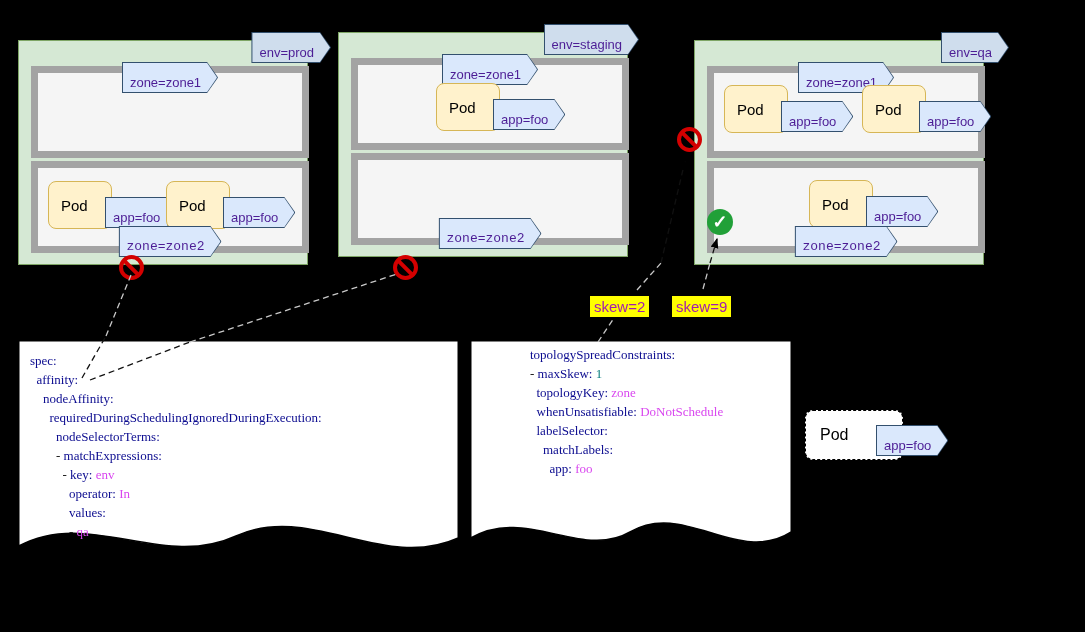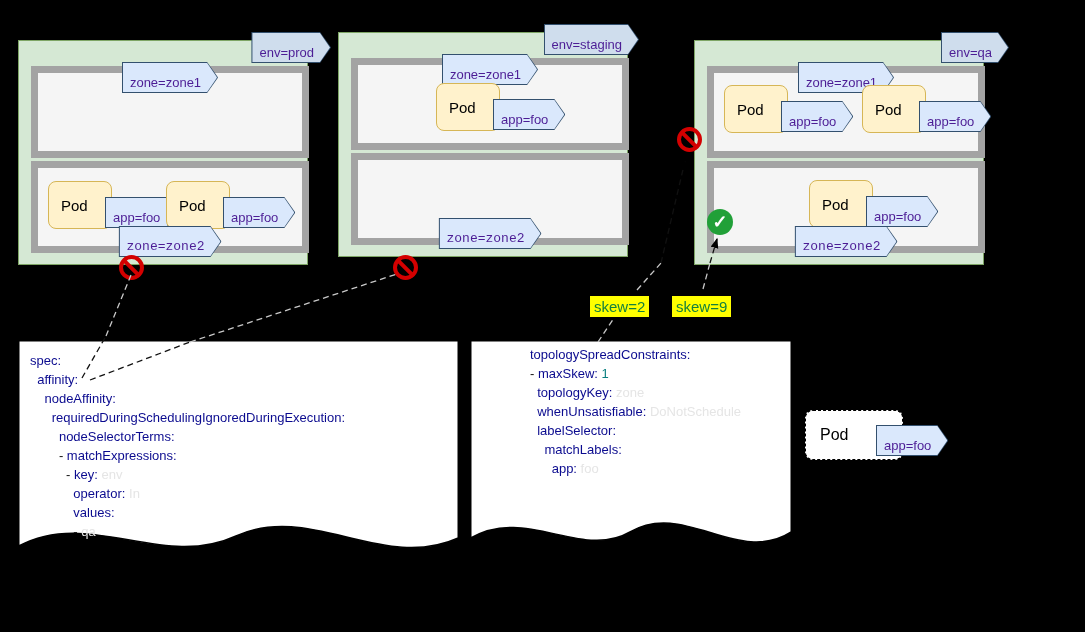--- a/index.html
+++ b/index.html
@@ -38,29 +38,29 @@
 
   
   .no-sign{position:absolute;width:17px;height:17px;border:4px solid #d40000;border-radius:50%;}
   .no-sign::after{content:"";position:absolute;width:23px;height:4px;background:#d40000;
        top:6.5px;left:-3px;transform:rotate(45deg);}
   .ns1{left:119px;top:255px;} .ns2{left:393px;top:255px;} .ns3{left:677px;top:127px;}
   .ok-sign{position:absolute;left:707px;top:209px;width:26px;height:26px;border-radius:50%;
        background:#21a038;color:#fff;font-size:18px;font-weight:bold;line-height:26px;text-align:center;}
 
   
-  .skew{position:absolute;background:#ffff00;color:#15803d;font-size:15px;padding:2px 4px;}
+  .skew{position:absolute;background:#ffff00;color:#a21caf;font-size:15px;padding:2px 4px;}
   .skew2{left:590px;top:296px;} .skew0{left:672px;top:296px;}
 
   
   .paper{position:absolute;}
-  .yaml{position:absolute;font-family:Liberation Sans, sans-serif;
+  .yaml{position:absolute;font-family:Liberation Serif, serif;
         font-size:13px;line-height:19px;white-space:pre;}
   .yaml-left{left:30px;top:351px;} .yaml-right{left:492px;top:345px;margin-left:38px;}
-  .tok-key{color:#0b0b8f;} .tok-value{color:#e5e5e5;} .tok-num{color:#0a7f7f;} .tok-plain{color:#111;}
+  .tok-key{color:#0b0b8f;} .tok-value{color:#d946ef;} .tok-num{color:#0a7f7f;} .tok-plain{color:#111;}
 
   .overlay{position:absolute;left:0;top:0;pointer-events:none;}
 </style>
 </head>
 <body>
 
 <div id="stage">
 
   <div class="cluster c1">
     <div class="tag env e1">

